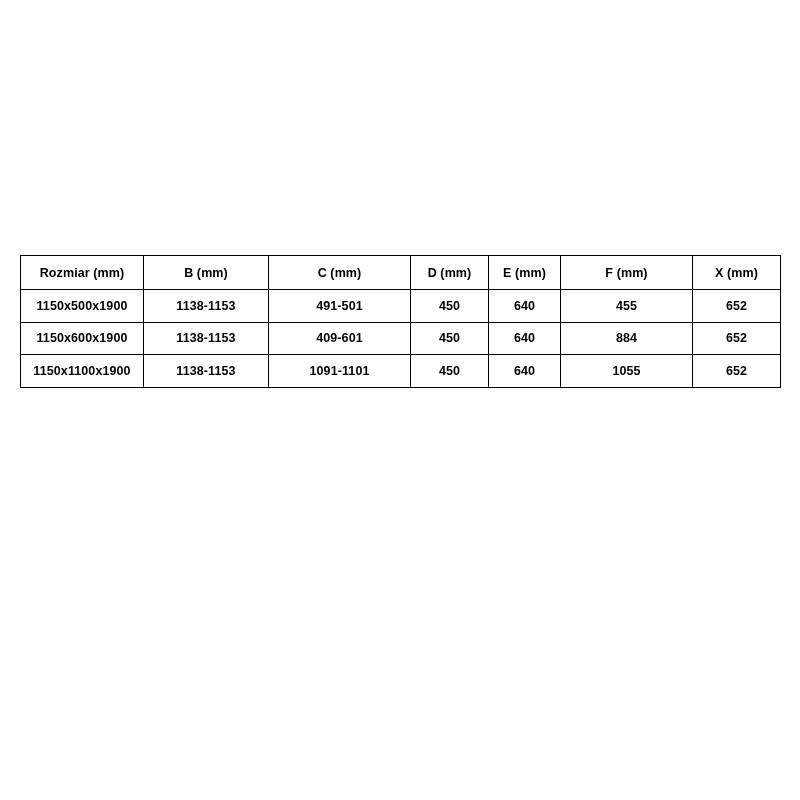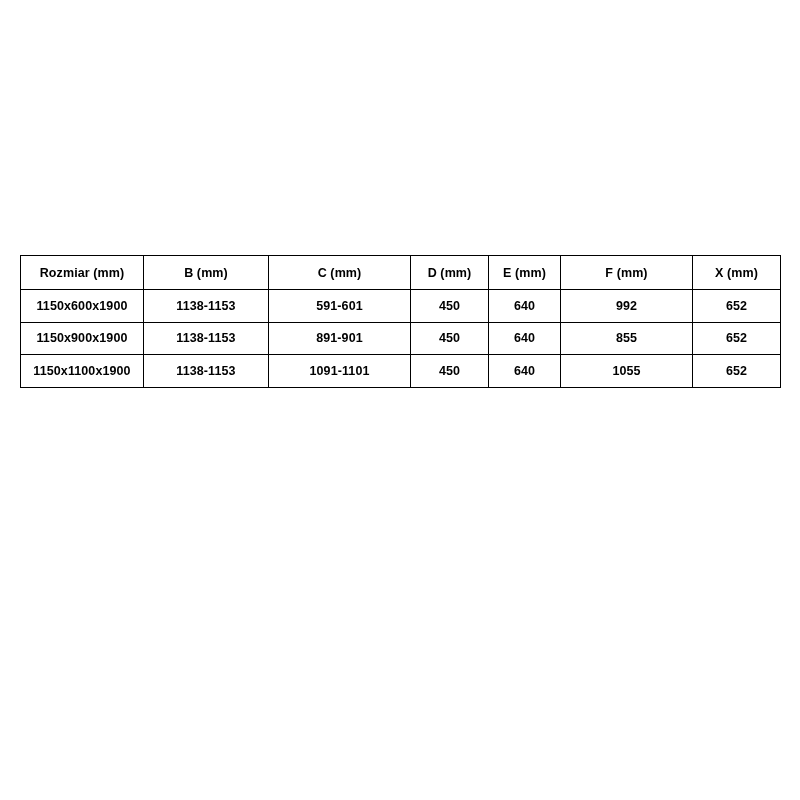--- a/index.html
+++ b/index.html
@@ -76,35 +76,35 @@
           <th>B (mm)</th>
           <th>C (mm)</th>
           <th>D (mm)</th>
           <th>E (mm)</th>
           <th>F (mm)</th>
           <th>X (mm)</th>
         </tr>
       </thead>
       <tbody>
         <tr>
-          <td>1150x600x1900</td>
+          <td>1150x500x1900</td>
           <td>1138-1153</td>
-          <td>591-601</td>
+          <td>491-501</td>
           <td>450</td>
           <td>640</td>
-          <td>992</td>
+          <td>455</td>
           <td>652</td>
         </tr>
         <tr>
-          <td>1150x900x1900</td>
+          <td>1150x600x1900</td>
           <td>1138-1153</td>
-          <td>891-901</td>
+          <td>409-601</td>
           <td>450</td>
           <td>640</td>
-          <td>855</td>
+          <td>884</td>
           <td>652</td>
         </tr>
         <tr>
           <td>1150x1100x1900</td>
           <td>1138-1153</td>
           <td>1091-1101</td>
           <td>450</td>
           <td>640</td>
           <td>1055</td>
           <td>652</td>

